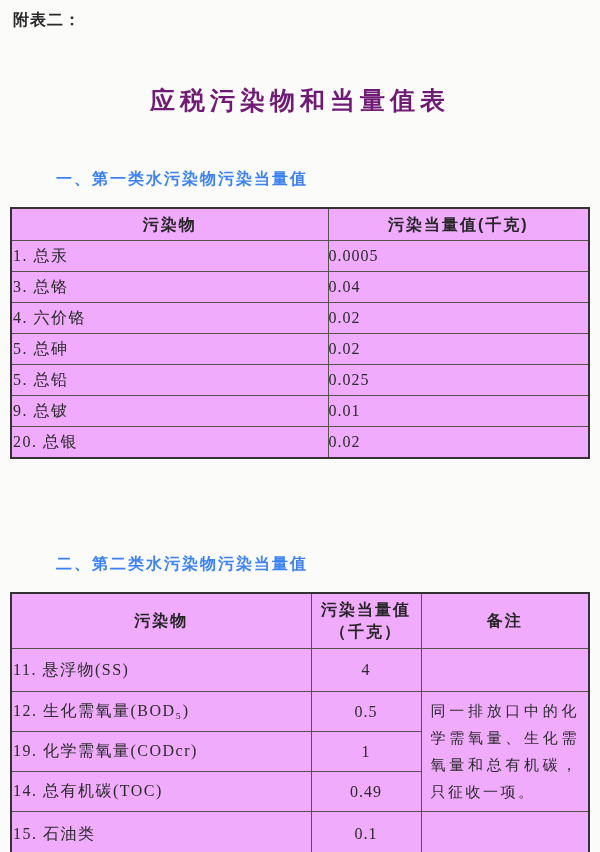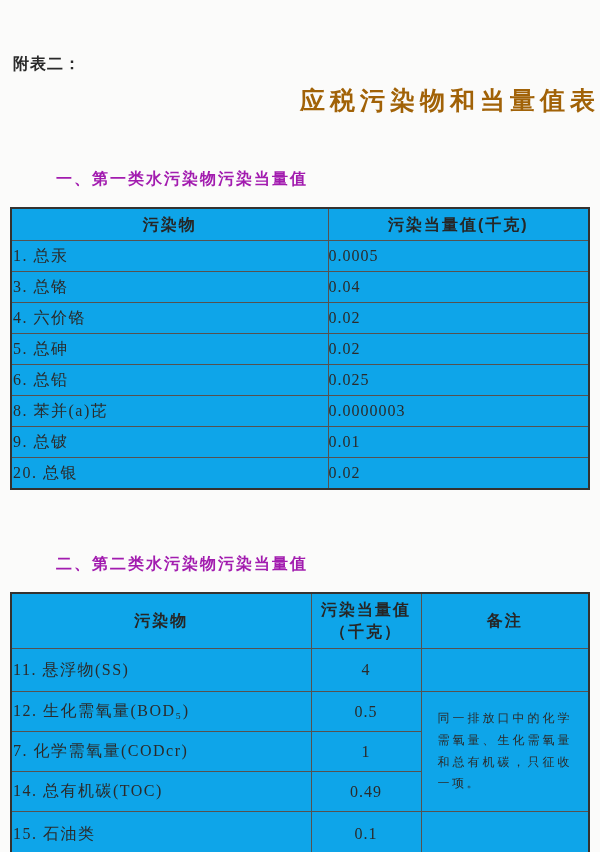--- a/index.html
+++ b/index.html
@@ -19,55 +19,54 @@
   }
   .appendix-label {
     position: absolute;
     top: 10px;
     left: 13px;
     font-family: "Liberation Sans", "DejaVu Sans", sans-serif;
     font-weight: bold;
     font-size: 16px;
     letter-spacing: 1px;
     color: #2a2a2a;
-    margin-top: 44px;
   }
   .doc-title {
     position: absolute;
     top: 84px;
     left: 0;
     width: 600px;
-    text-align: right;
+    text-align: center;
     font-family: "Liberation Serif", "DejaVu Serif", serif;
     font-weight: bold;
     font-size: 25px;
     letter-spacing: 5px;
-    color: #a16207;
+    color: #701a75;
     white-space: nowrap;
   }
   .section-heading {
     position: absolute;
     left: 56px;
     font-family: "Liberation Sans", "DejaVu Sans", sans-serif;
     font-weight: bold;
     font-size: 16px;
     letter-spacing: 2px;
-    color: #a21caf;
+    color: #3b82f6;
     white-space: nowrap;
   }
   .section-heading.s1 { top: 169px; }
   .section-heading.s2 { top: 554px; }
 
   table.pollutant-table {
     position: absolute;
     left: 10px;
     width: 578px;
     border-collapse: collapse;
     table-layout: fixed;
-    background: #0ea5e9;
+    background: #f0abfc;
   }
   table.t1 { top: 207px; }
   table.t2 { top: 592px; }
   table.pollutant-table, table.pollutant-table th, table.pollutant-table td {
     border: 1px solid #555250;
   }
   table.pollutant-table {
     border: 2px solid #343230;
   }
   th {
@@ -107,24 +106,24 @@
   td.cell-value-left {
     text-align: left;
     padding-left: 0;
     letter-spacing: 1px;
   }
   td.cell-value-center {
     text-align: center;
     letter-spacing: 1px;
   }
   td.cell-remark {
-    font-size: 12px;
+    font-size: 15px;
     letter-spacing: 2.5px;
     line-height: 1.8;
-    padding: 2px 16px;
+    padding: 2px 9px;
     text-align: justify;
     text-justify: inter-character;
     vertical-align: middle;
   }
   .hdr-line { display: block; }
 </style>
 </head>
 <body>
 
 <div class="page">
@@ -157,26 +156,22 @@
       </tr>
       <tr>
         <td class="cell-name">4. 六价铬</td>
         <td class="cell-value-left">0.02</td>
       </tr>
       <tr>
         <td class="cell-name">5. 总砷</td>
         <td class="cell-value-left">0.02</td>
       </tr>
       <tr>
-        <td class="cell-name">6. 总铅</td>
+        <td class="cell-name">5. 总铅</td>
         <td class="cell-value-left">0.025</td>
-      </tr>
-      <tr>
-        <td class="cell-name">8. 苯并(a)芘</td>
-        <td class="cell-value-left">0.0000003</td>
       </tr>
       <tr>
         <td class="cell-name">9. 总铍</td>
         <td class="cell-value-left">0.01</td>
       </tr>
       <tr>
         <td class="cell-name">20. 总银</td>
         <td class="cell-value-left">0.02</td>
       </tr>
     </tbody>
@@ -205,21 +200,21 @@
         <td class="cell-name">11. 悬浮物(SS)</td>
         <td class="cell-value-center">4</td>
         <td class="cell-remark"></td>
       </tr>
       <tr>
         <td class="cell-name">12. 生化需氧量(BOD₅)</td>
         <td class="cell-value-center">0.5</td>
         <td class="cell-remark" rowspan="3">同一排放口中的化学需氧量、生化需氧量和总有机碳，只征收一项。</td>
       </tr>
       <tr>
-        <td class="cell-name">7. 化学需氧量(CODcr)</td>
+        <td class="cell-name">19. 化学需氧量(CODcr)</td>
         <td class="cell-value-center">1</td>
       </tr>
       <tr>
         <td class="cell-name">14. 总有机碳(TOC)</td>
         <td class="cell-value-center">0.49</td>
       </tr>
       <tr class="row-15">
         <td class="cell-name">15. 石油类</td>
         <td class="cell-value-center">0.1</td>
         <td class="cell-remark"></td>

